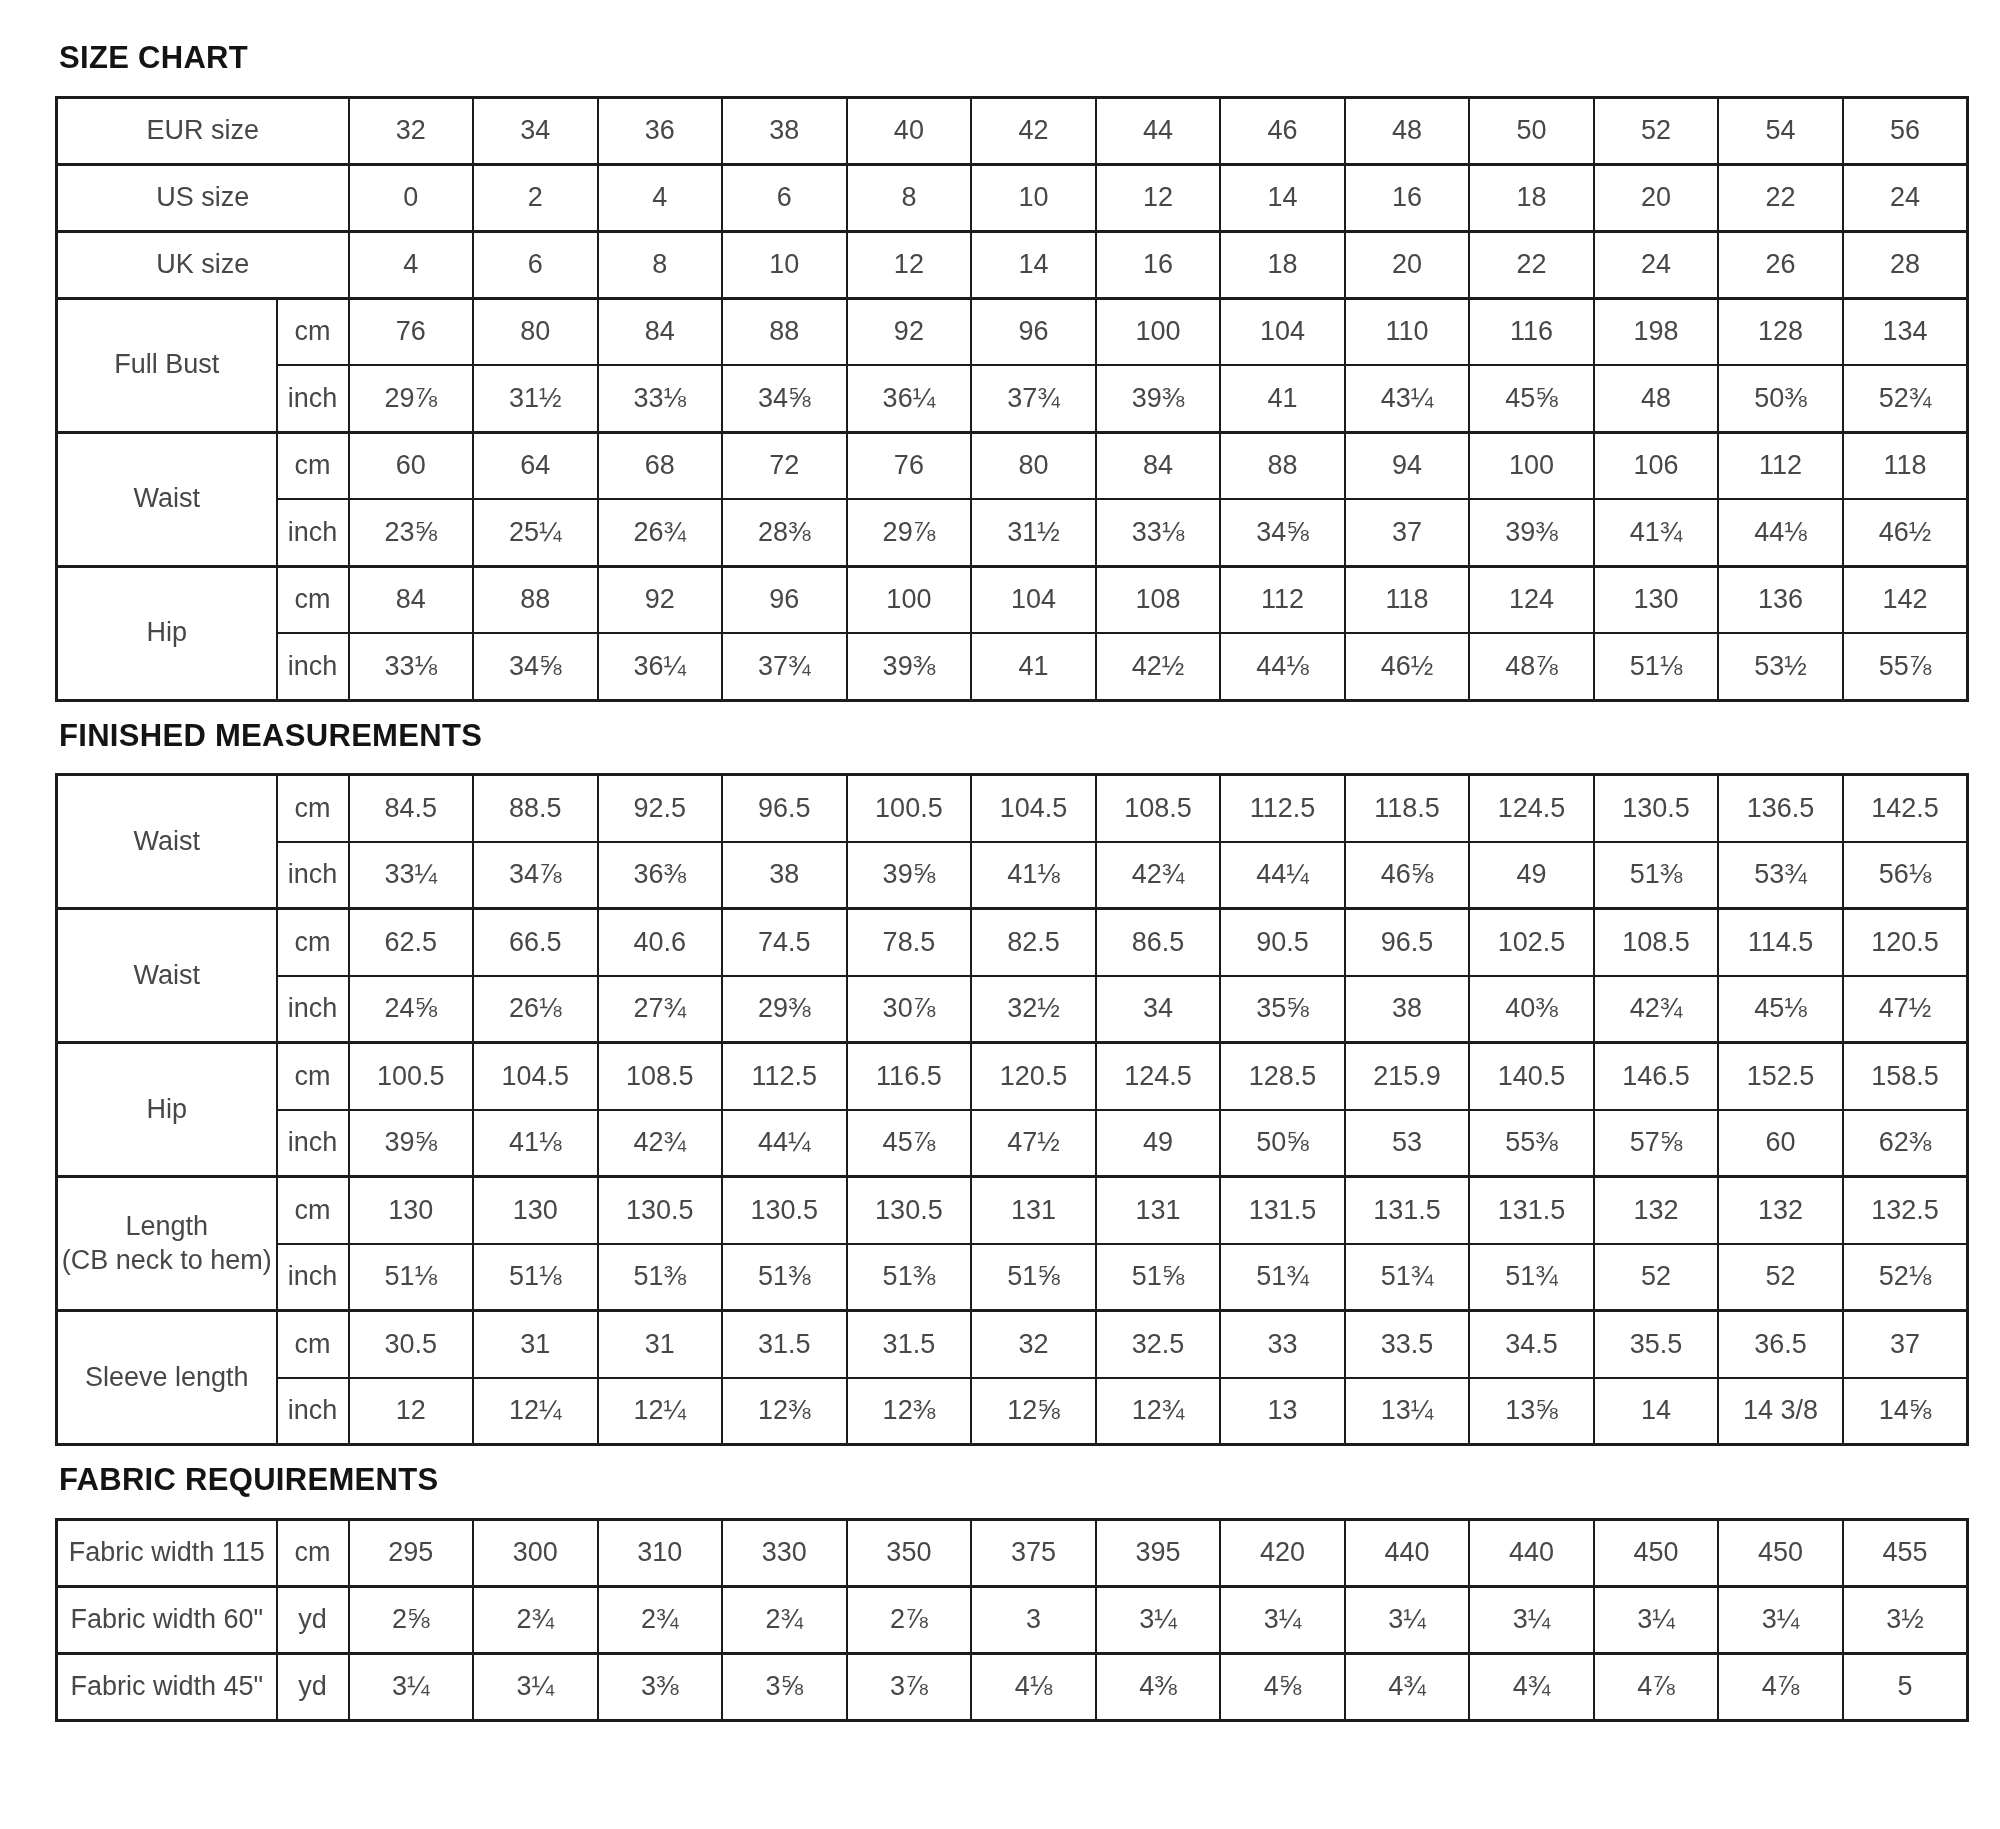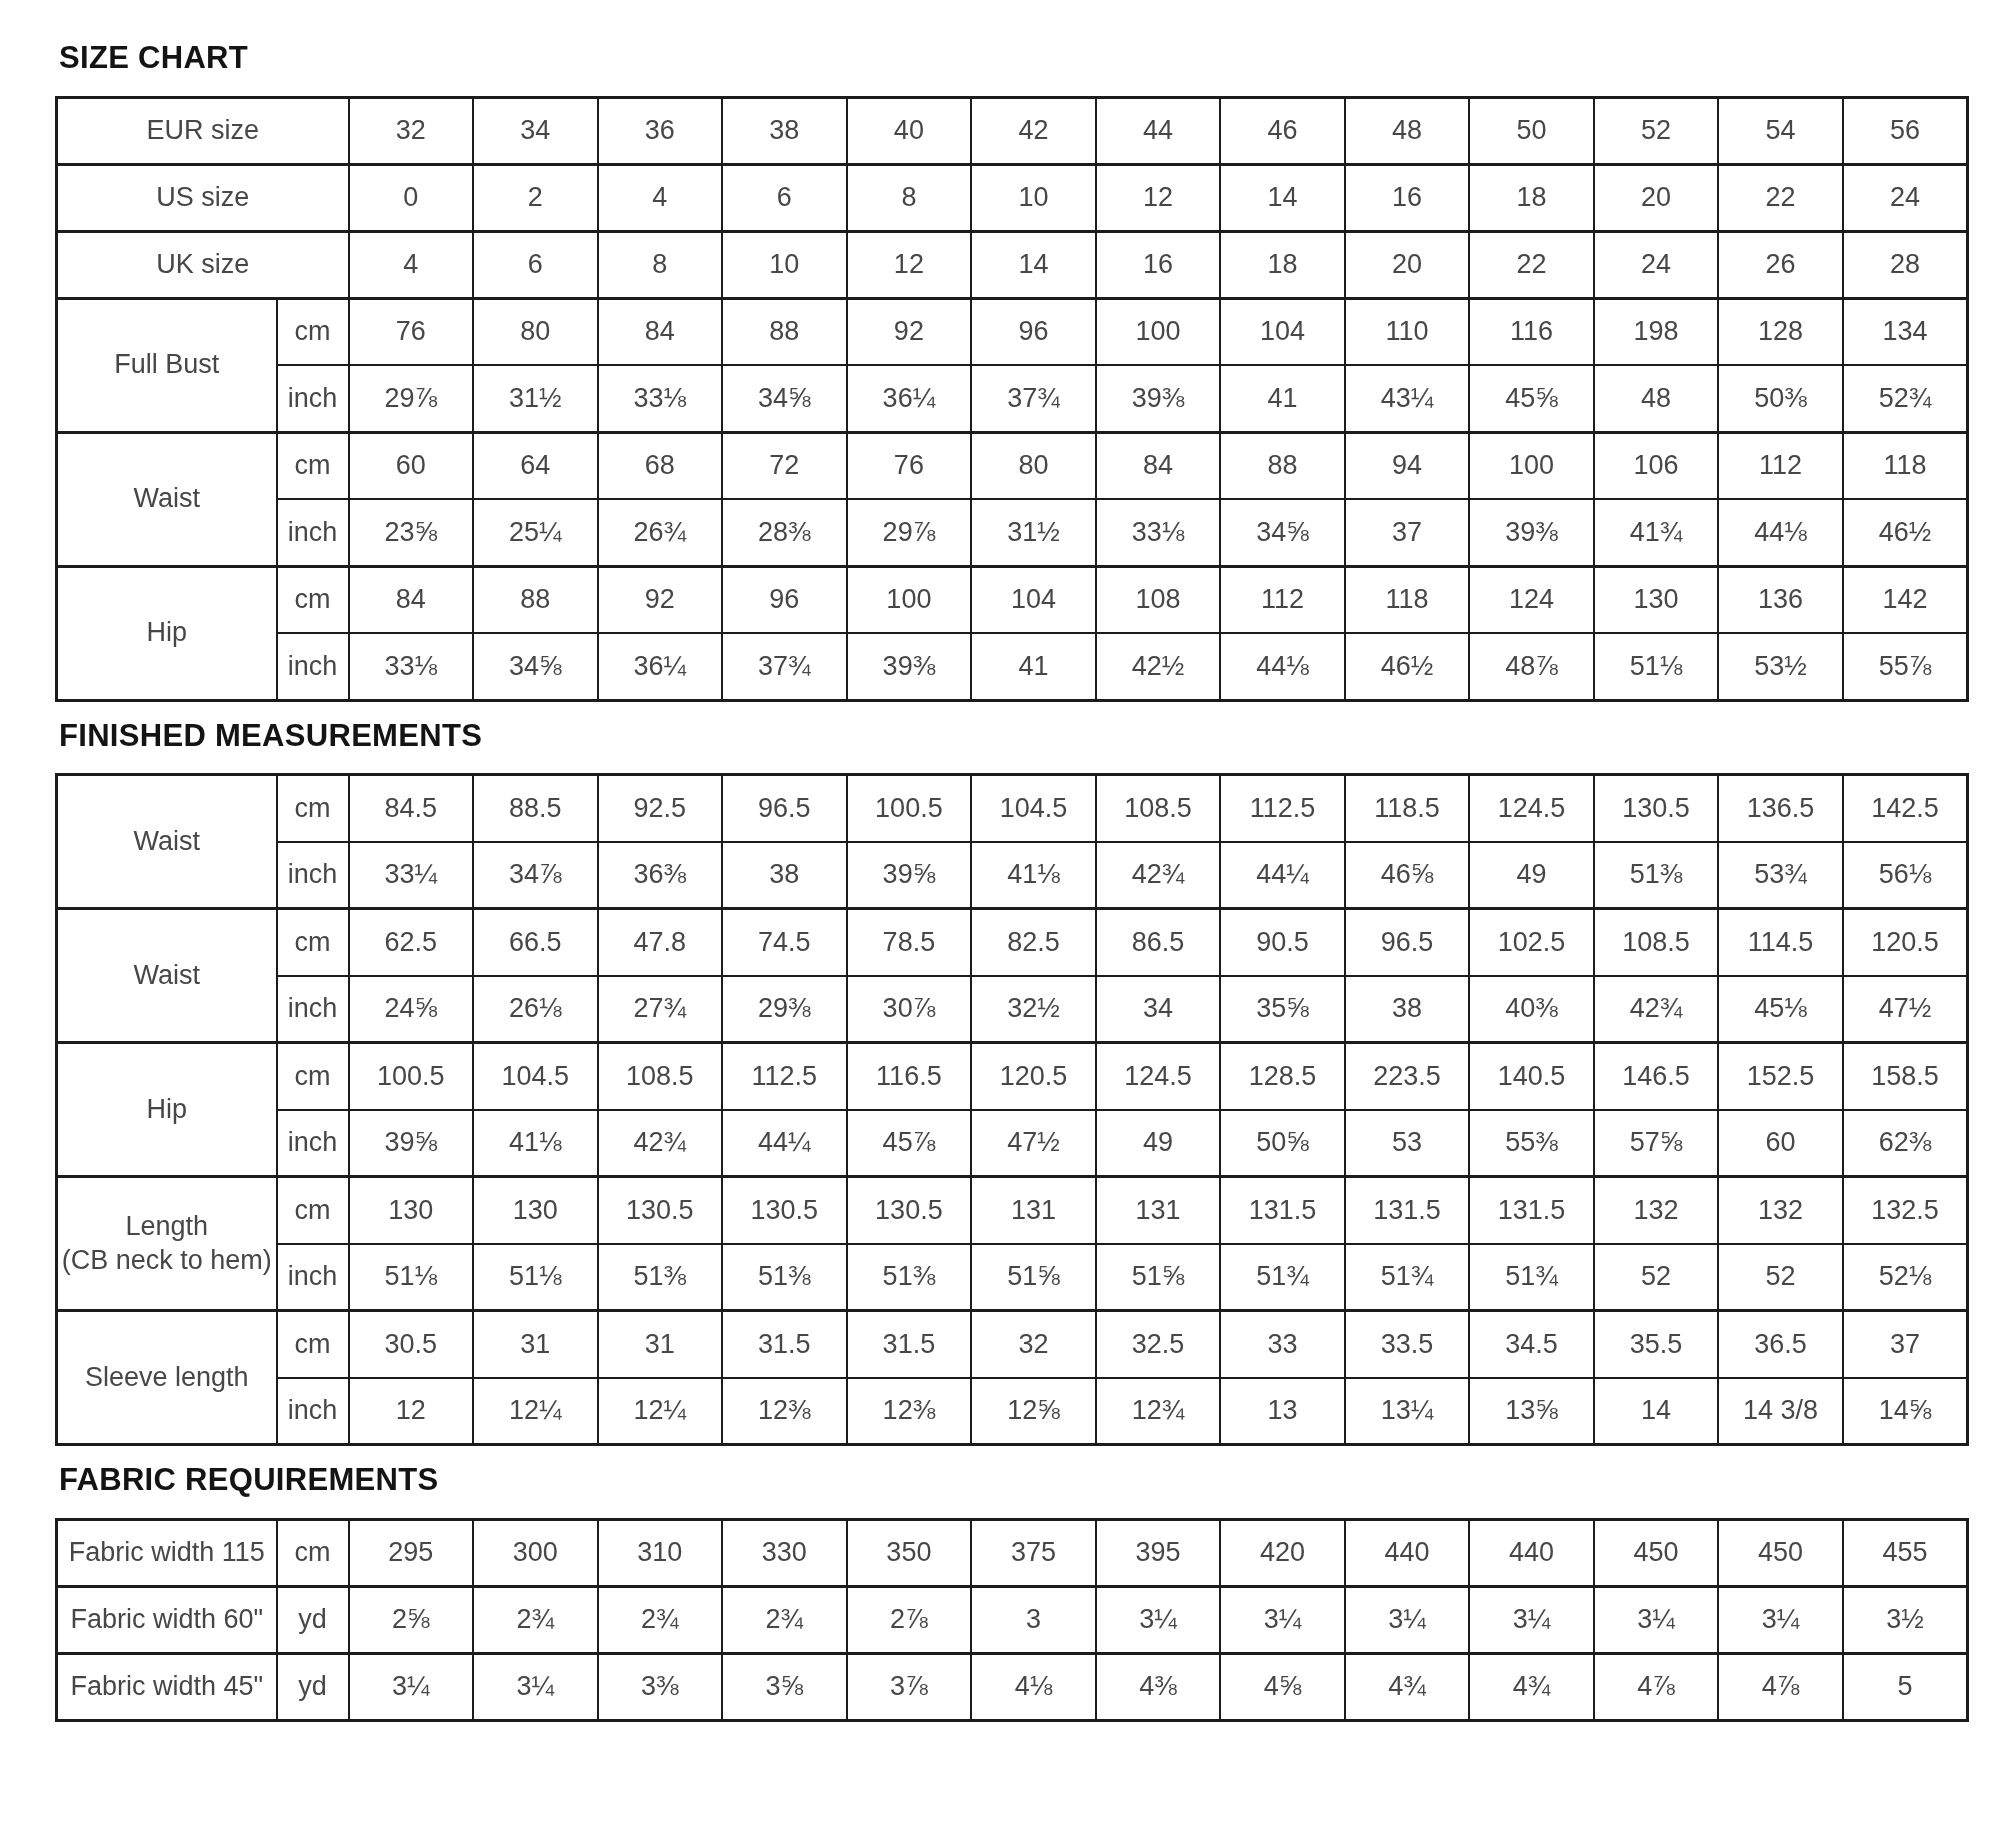--- a/index.html
+++ b/index.html
@@ -247,21 +247,21 @@
           <td class="value-cell">49</td>
           <td class="value-cell">51⅜</td>
           <td class="value-cell">53¾</td>
           <td class="value-cell">56⅛</td>
         </tr>
         <tr class="group-start">
           <td class="label-cell" rowspan="2">Waist</td>
           <td class="unit-cell">cm</td>
           <td class="value-cell">62.5</td>
           <td class="value-cell">66.5</td>
-          <td class="value-cell">47.8</td>
+          <td class="value-cell">40.6</td>
           <td class="value-cell">74.5</td>
           <td class="value-cell">78.5</td>
           <td class="value-cell">82.5</td>
           <td class="value-cell">86.5</td>
           <td class="value-cell">90.5</td>
           <td class="value-cell">96.5</td>
           <td class="value-cell">102.5</td>
           <td class="value-cell">108.5</td>
           <td class="value-cell">114.5</td>
           <td class="value-cell">120.5</td>
@@ -286,21 +286,21 @@
           <td class="label-cell" rowspan="2">Hip</td>
           <td class="unit-cell">cm</td>
           <td class="value-cell">100.5</td>
           <td class="value-cell">104.5</td>
           <td class="value-cell">108.5</td>
           <td class="value-cell">112.5</td>
           <td class="value-cell">116.5</td>
           <td class="value-cell">120.5</td>
           <td class="value-cell">124.5</td>
           <td class="value-cell">128.5</td>
-          <td class="value-cell">223.5</td>
+          <td class="value-cell">215.9</td>
           <td class="value-cell">140.5</td>
           <td class="value-cell">146.5</td>
           <td class="value-cell">152.5</td>
           <td class="value-cell">158.5</td>
         </tr>
         <tr>
           <td class="unit-cell">inch</td>
           <td class="value-cell">39⅝</td>
           <td class="value-cell">41⅛</td>
           <td class="value-cell">42¾</td>

